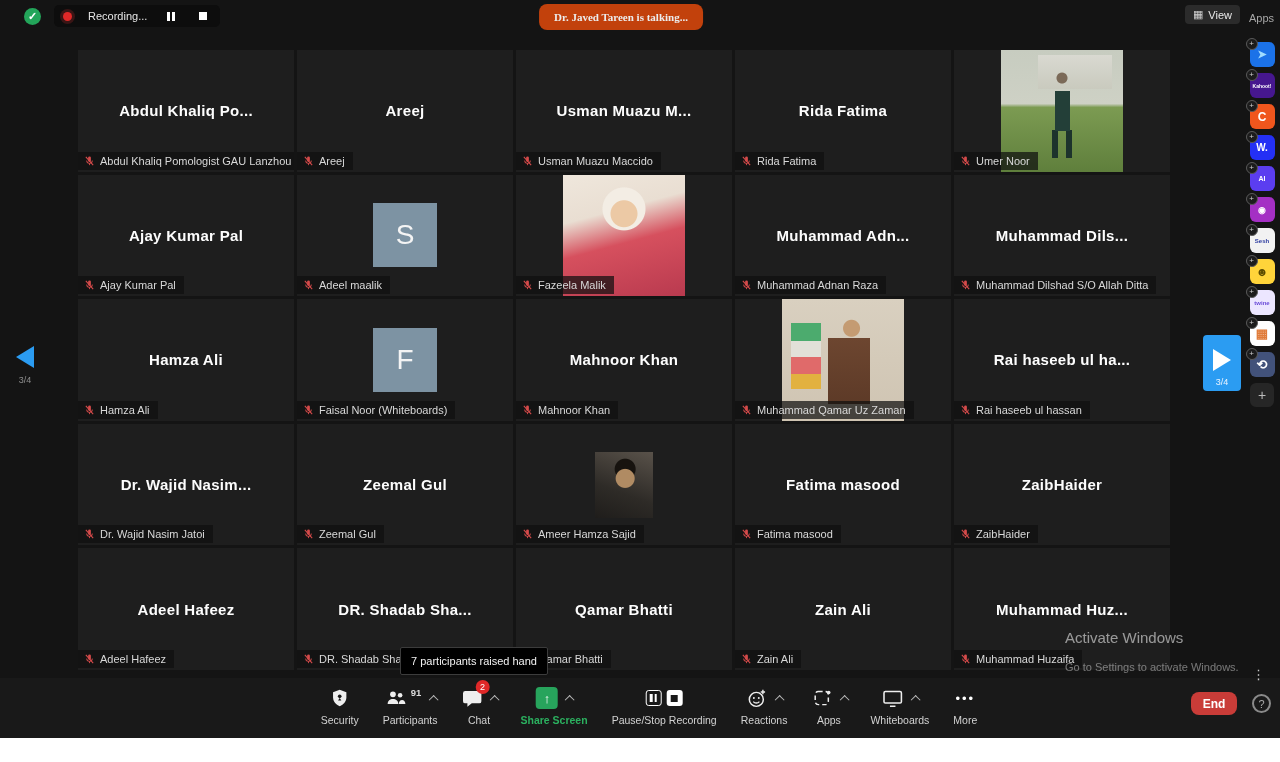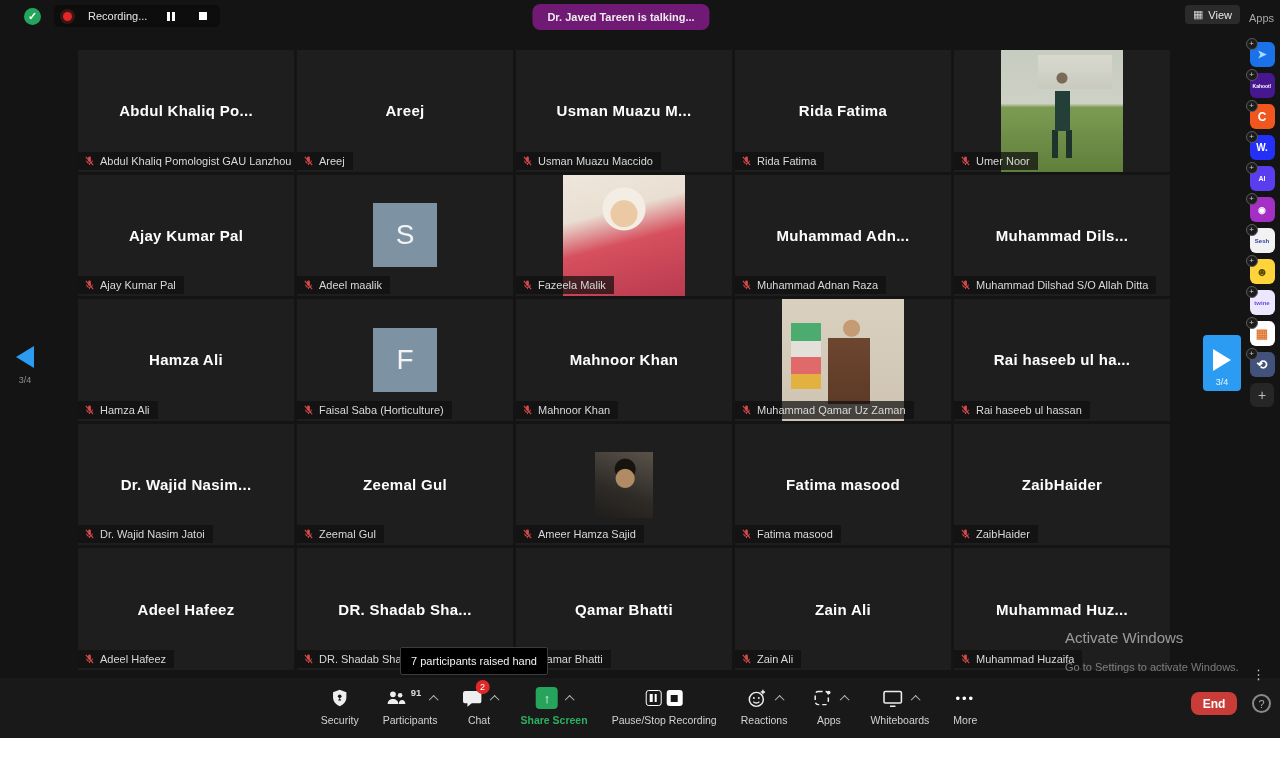--- a/index.html
+++ b/index.html
@@ -11,21 +11,21 @@
   .sys-shield { position:absolute; left:24px; top:8px; width:17px; height:17px; border-radius:50%;
     background:#23a55a; color:#fff; font-size:11px; line-height:17px; text-align:center; font-weight:bold; }
   .rec-pill { position:absolute; left:54px; top:5px; height:22px; background:#0d0d0d; border-radius:5px;
     display:flex; align-items:center; gap:16px; padding:0 9px; }
   .rec-dot { width:9px; height:9px; border-radius:50%; background:#e02828; box-shadow:0 0 0 3px #3a1515; }
   .rec-text { font-size:11px; color:#e6e6e6; }
   .rec-btn { display:flex; align-items:center; justify-content:center; width:16px; height:14px; cursor:pointer; }
   .rec-pause i { display:inline-block; width:3px; height:9px; background:#fff; margin:0 1px; }
   .rec-stop i { display:inline-block; width:8px; height:8px; background:#fff; }
   .talk-pill { position:absolute; top:4px; left:50%; transform:translateX(calc(-50% - 19px));
-    background:#701a75; border-radius:8px; padding:7px 15px; font-size:11px; font-weight:bold; color:#ececec; }
+    background:#c2410c; border-radius:8px; padding:7px 15px; font-size:11px; font-weight:bold; color:#ececec;font-family:Liberation Serif, serif; }
   .view-btn { position:absolute; right:40px; top:5px; background:#2b2b2b; border-radius:4px; height:19px;
     display:flex; align-items:center; gap:5px; padding:0 8px; font-size:11px; color:#e8e8e8; cursor:pointer; }
   .view-grid { font-size:11px; color:#d0d0d0; }
   .apps-top { position:absolute; right:6px; top:12px; font-size:11px; color:#a8a8a8; }
 
   
   #grid { position:absolute; left:78px; top:50px; width:1092px; height:620px;
     display:grid; grid-template-columns:repeat(5,1fr); grid-template-rows:repeat(5,1fr); gap:3px; }
   .tile { position:relative; background:#1e1e1e; overflow:hidden; }
   .tile-center { position:absolute; inset:0; display:flex; align-items:center; justify-content:center;text-align:right; }
@@ -372,21 +372,21 @@
       <span class="mic-muted">
         <svg viewBox="0 0 24 24" width="11" height="12">
           <g fill="#d64b4b">
             <rect x="9" y="2" width="6" height="12" rx="3"></rect>
             <path d="M5 11a7 7 0 0 0 14 0h-1.8a5.2 5.2 0 0 1-10.4 0z"></path>
             <rect x="11" y="17" width="2" height="4"></rect>
           </g>
           <line x1="4" y1="3" x2="20" y2="21" stroke="#d64b4b" stroke-width="2.4"></line>
         </svg>
       </span>
-      <span class="lbl-text">Faisal Saba (Horticulture)</span>
+      <span class="lbl-text">Faisal Noor (Whiteboards)</span>
     </div>
   </div>
 
   <div class="tile">
     <div class="tile-center">
       <div class="tile-name">Mahnoor Khan</div>
 
     </div>
     <div class="tile-label">
       <span class="mic-muted">

